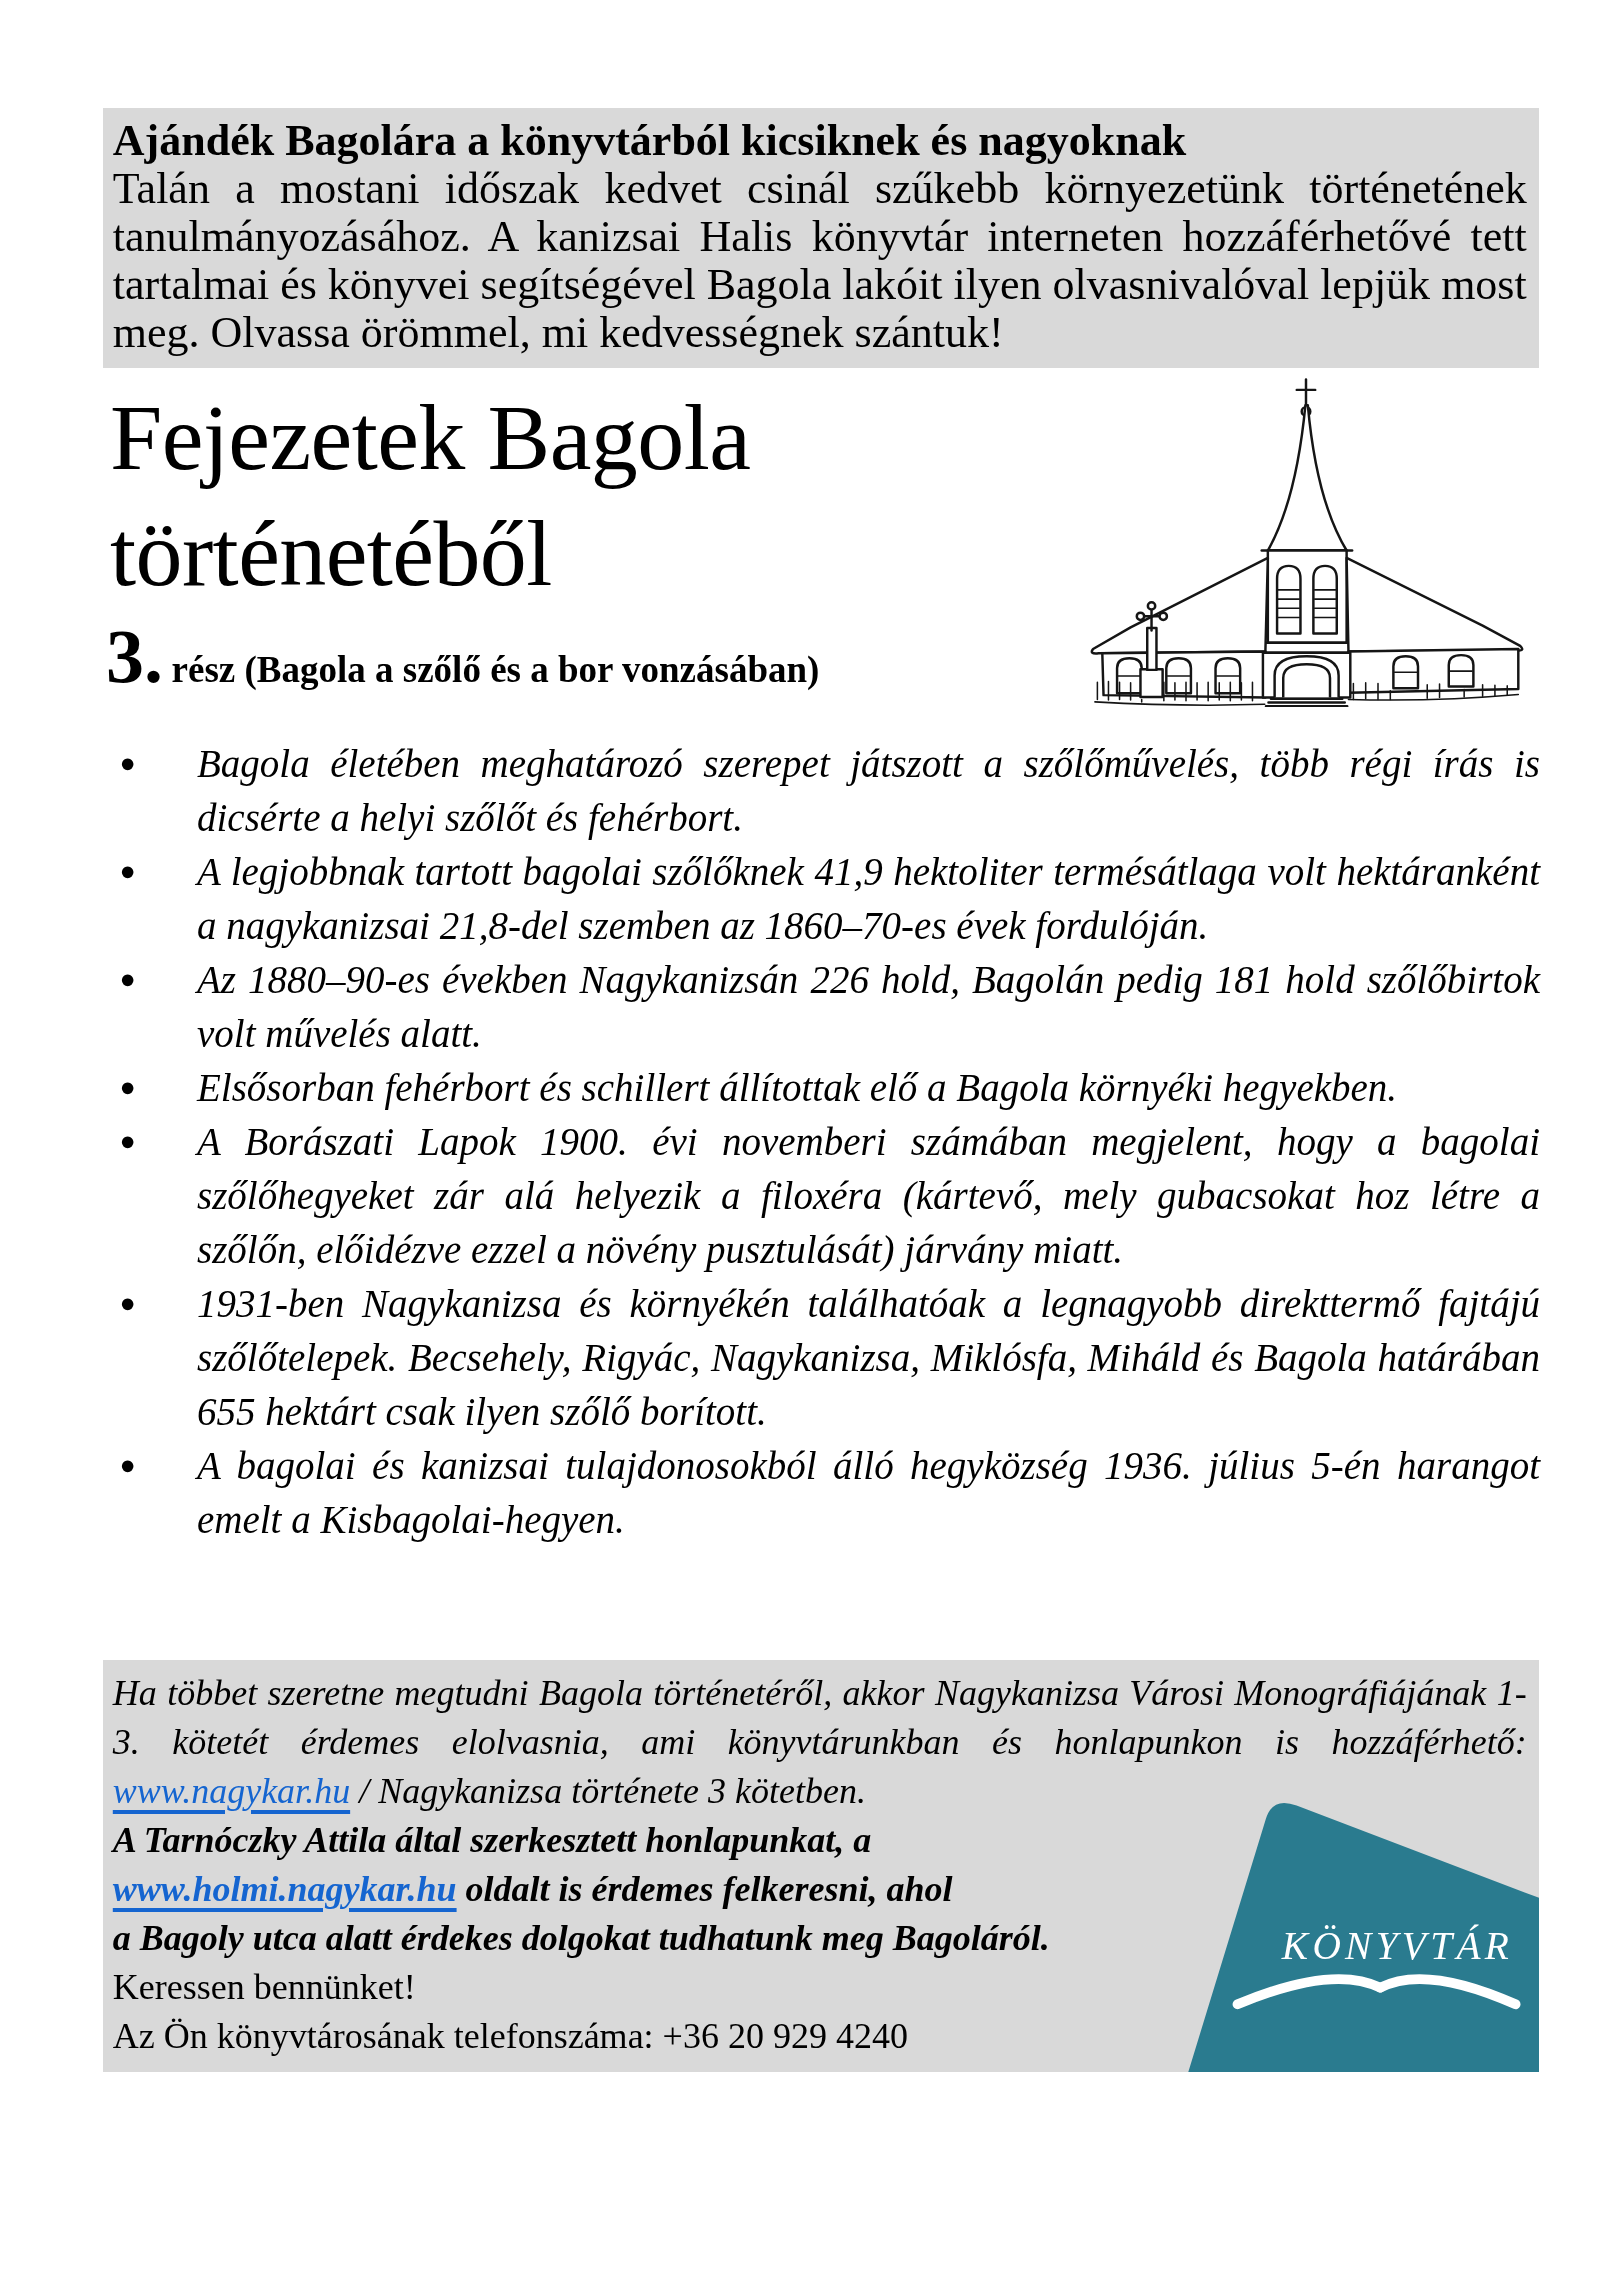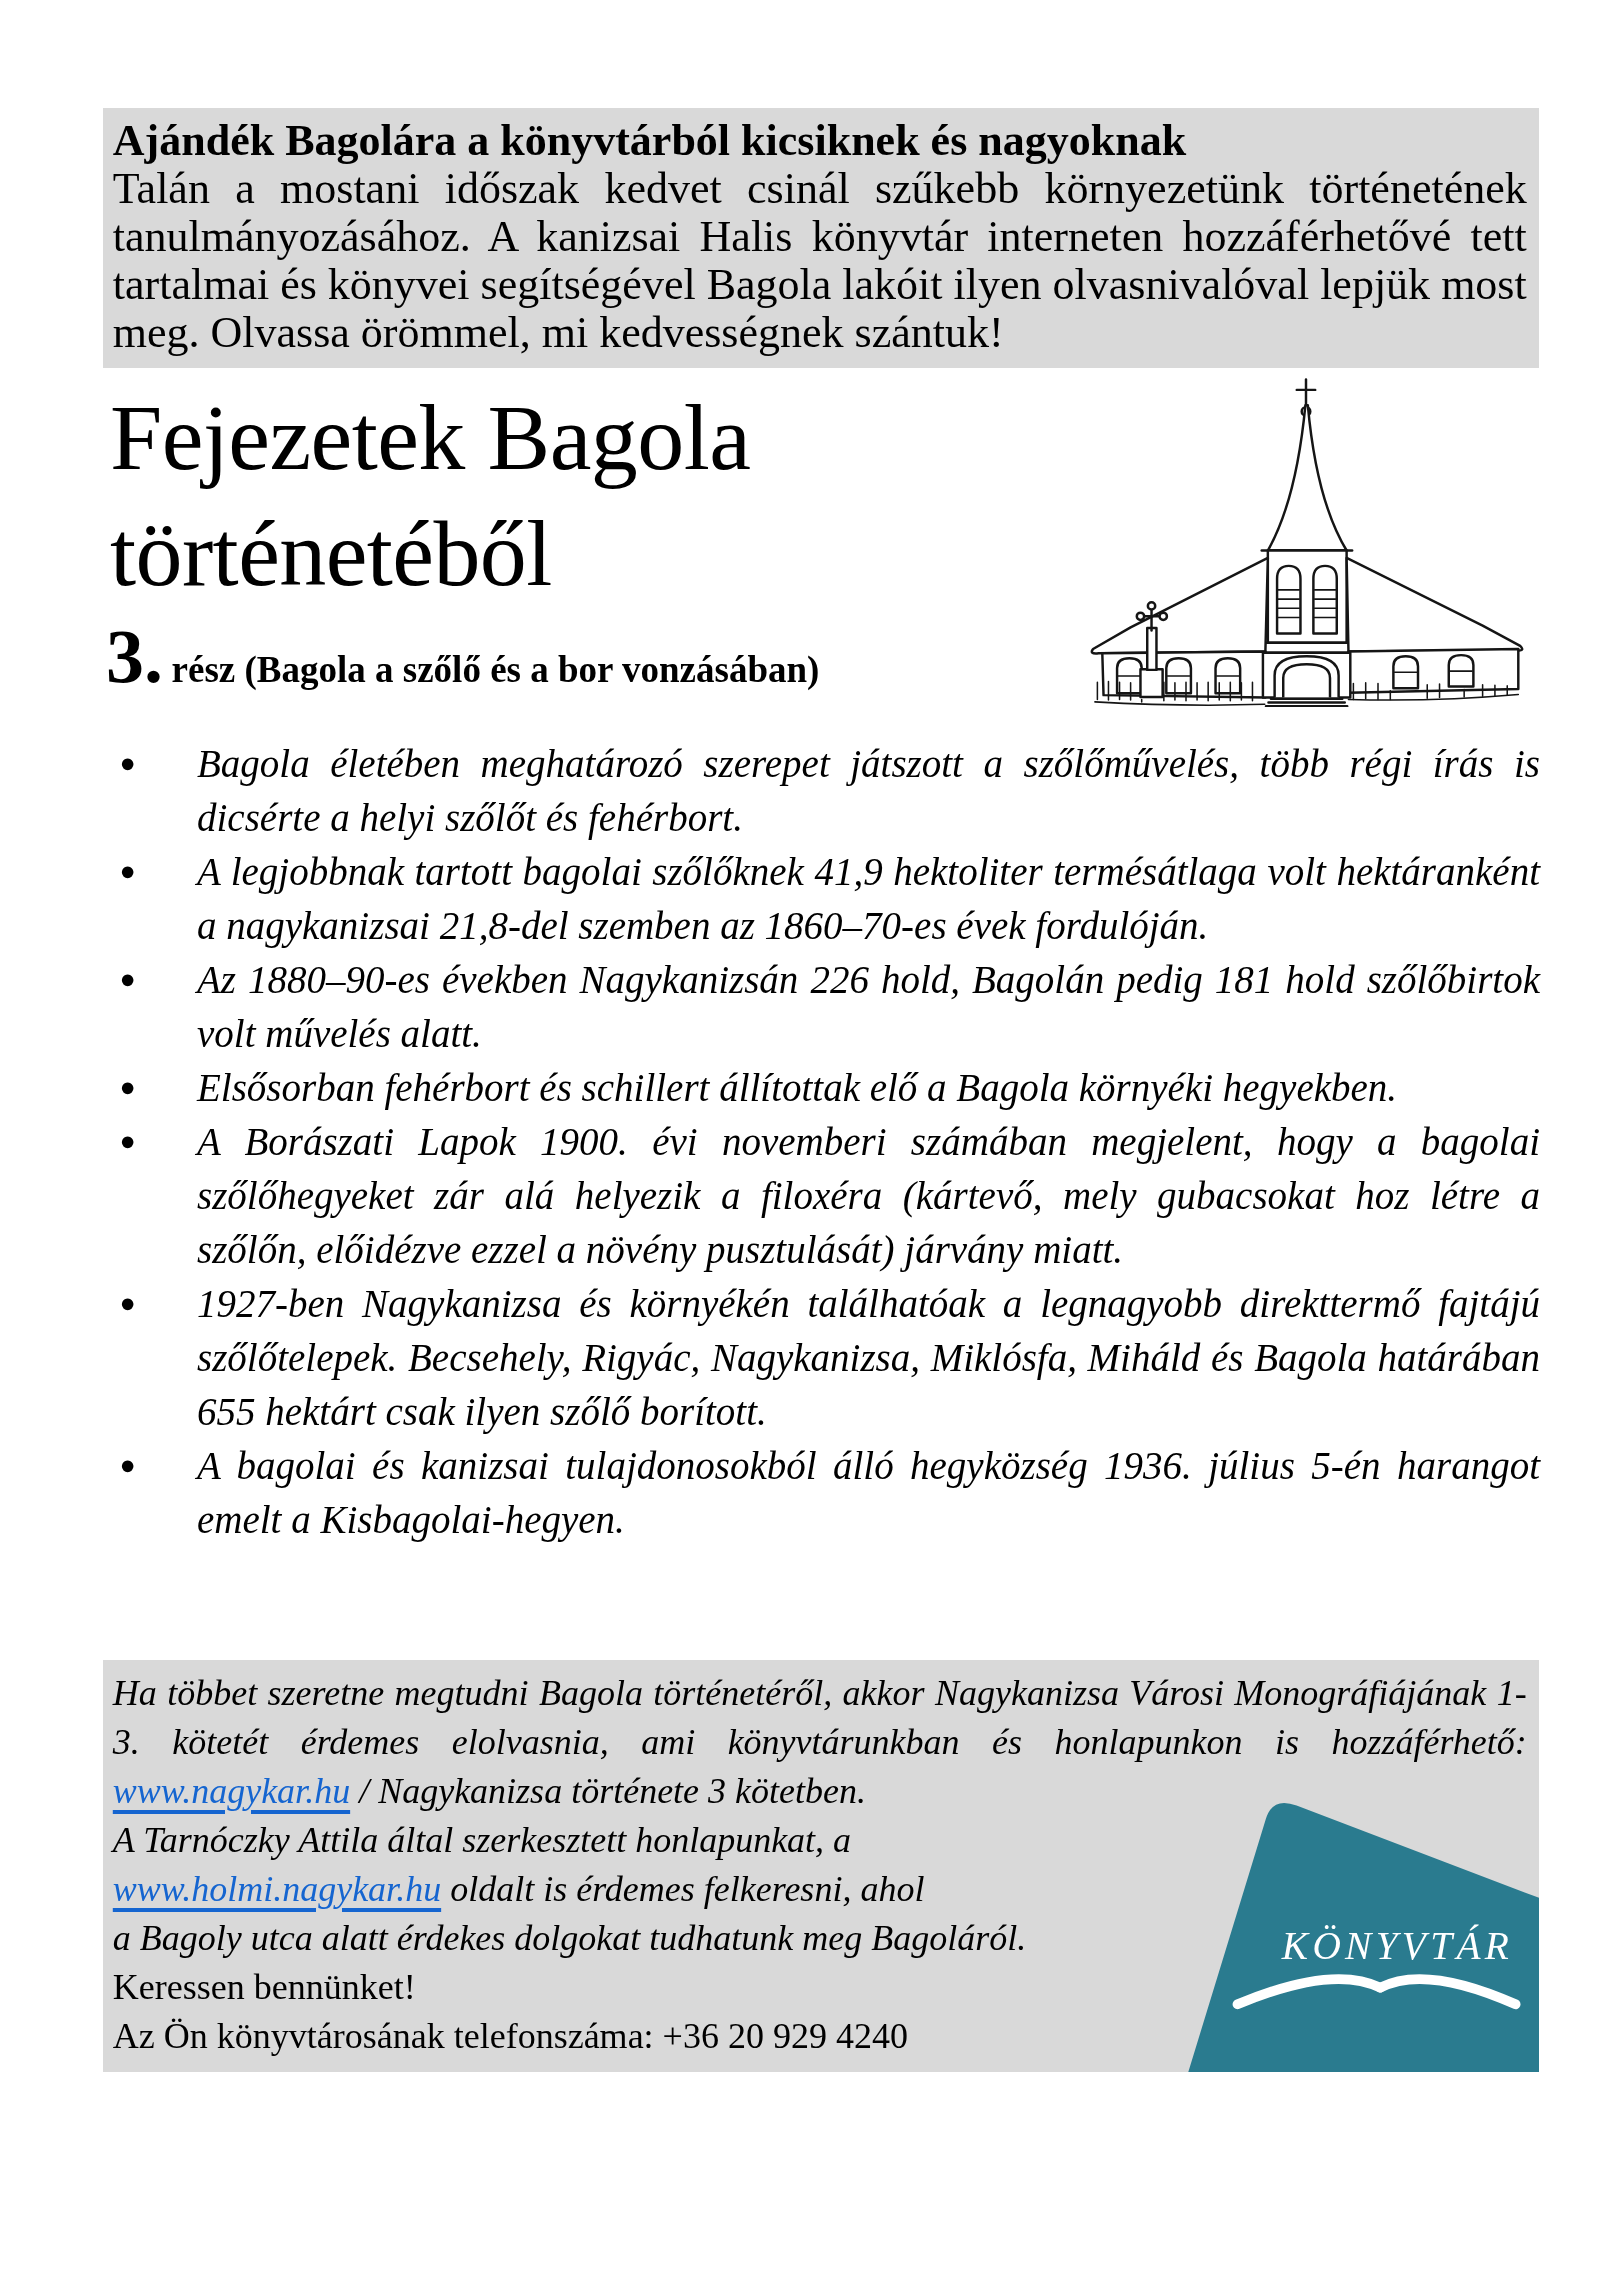--- a/index.html
+++ b/index.html
@@ -51,21 +51,21 @@
   }
 
   
   #outro-box {
     top:1660px; min-height:412px;
     padding:8.6px 12.3px 11px 9.8px;
     font-style:italic; font-size:36px; line-height:49px;
   }
   #outro-box p { margin:0; }
   .op1 { text-align:justify; }
-  .op2 { width:1016px; }
+  .op2 { width:1016px;font-weight:bold; }
   .op-plain { font-style:normal; }
   .doc-link {
     color:#1565d0;
     text-decoration:underline;
     text-decoration-thickness:4.3px;
     text-underline-offset:7.4px;
   }
 
   
   #library-logo { position:absolute; right:0; bottom:0; width:363px; height:280px; }
@@ -155,21 +155,21 @@
   <span id="part-number">3.</span>
   <span id="part-label">rész (Bagola a szőlő és a bor vonzásában)</span>
 </div>
 
 <ul id="bullet-list">
   <li>Bagola életében meghatározó szerepet játszott a szőlőművelés, több régi írás is dicsérte a helyi szőlőt és fehérbort.</li>
   <li>A legjobbnak tartott bagolai szőlőknek 41,9 hektoliter termésátlaga volt hektáranként a nagykanizsai 21,8-del szemben az 1860–70-es évek fordulóján.</li>
   <li>Az 1880–90-es években Nagykanizsán 226 hold, Bagolán pedig 181 hold szőlőbirtok volt művelés alatt.</li>
   <li>Elsősorban fehérbort és schillert állítottak elő a Bagola környéki hegyekben.</li>
   <li>A Borászati Lapok 1900. évi novemberi számában megjelent, hogy a bagolai szőlőhegyeket zár alá helyezik a filoxéra (kártevő, mely gubacsokat hoz létre a szőlőn, előidézve ezzel a növény pusztulását) járvány miatt.</li>
-  <li>1927-ben Nagykanizsa és környékén találhatóak a legnagyobb direkttermő fajtájú szőlőtelepek. Becsehely, Rigyác, Nagykanizsa, Miklósfa, Miháld és Bagola határában 655 hektárt csak ilyen szőlő borított.</li>
+  <li>1931-ben Nagykanizsa és környékén találhatóak a legnagyobb direkttermő fajtájú szőlőtelepek. Becsehely, Rigyác, Nagykanizsa, Miklósfa, Miháld és Bagola határában 655 hektárt csak ilyen szőlő borított.</li>
   <li>A bagolai és kanizsai tulajdonosokból álló hegyközség 1936. július 5-én harangot emelt a Kisbagolai-hegyen.</li>
 </ul>
 
 <div class="graybox" id="outro-box">
   <p class="op1"><span>Ha többet szeretne megtudni Bagola történetéről, akkor Nagykanizsa Városi Monográfiájának 1-3. kötetét érdemes elolvasnia, ami könyvtárunkban és honlapunkon is hozzáférhető: </span><a class="doc-link" href="#">www.nagykar.hu</a><span> / Nagykanizsa története 3 kötetben.</span></p>
   <p class="op2"><span>A Tarnóczky Attila által szerkesztett honlapunkat, a</span><br><a class="doc-link" href="#">www.holmi.nagykar.hu</a><span> oldalt is érdemes felkeresni, ahol</span><br><span>a Bagoly utca alatt érdekes dolgokat tudhatunk meg Bagoláról.</span></p>
   <p class="op-plain">Keressen bennünket!</p>
   <p class="op-plain">Az Ön könyvtárosának telefonszáma: +36 20 929 4240</p>
 
   <div id="library-logo">

